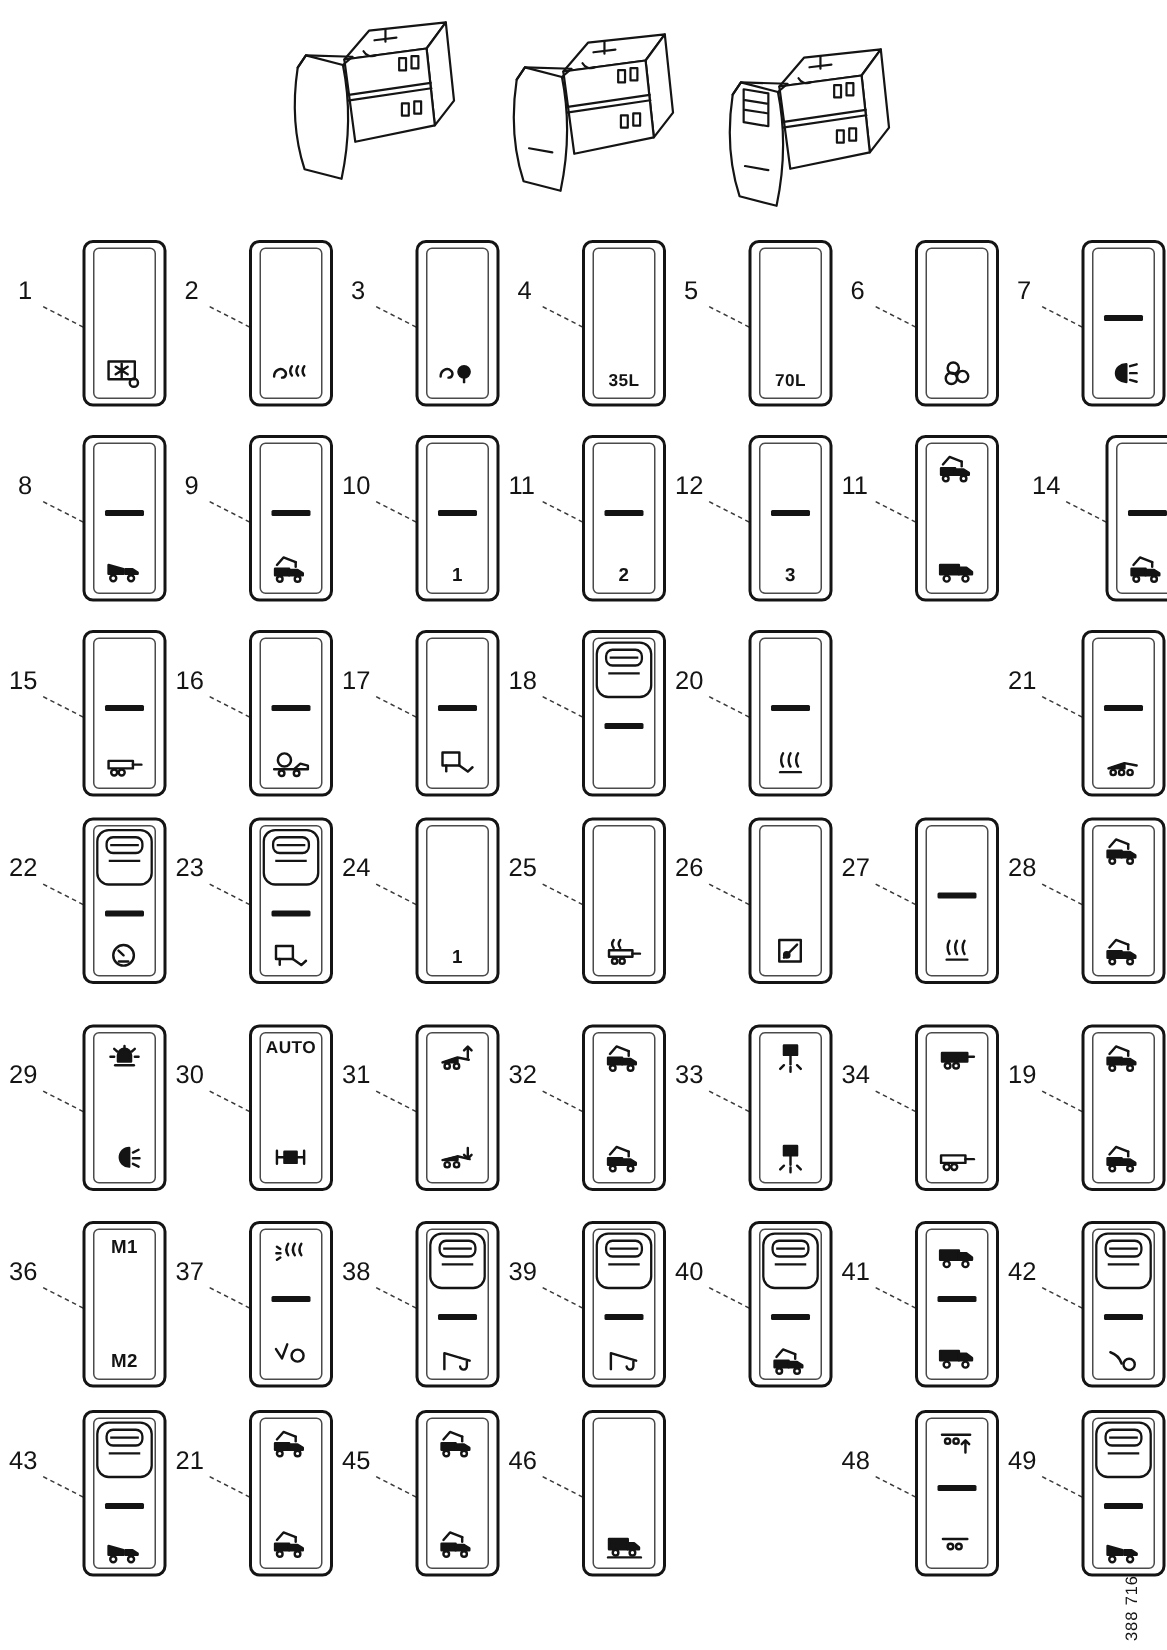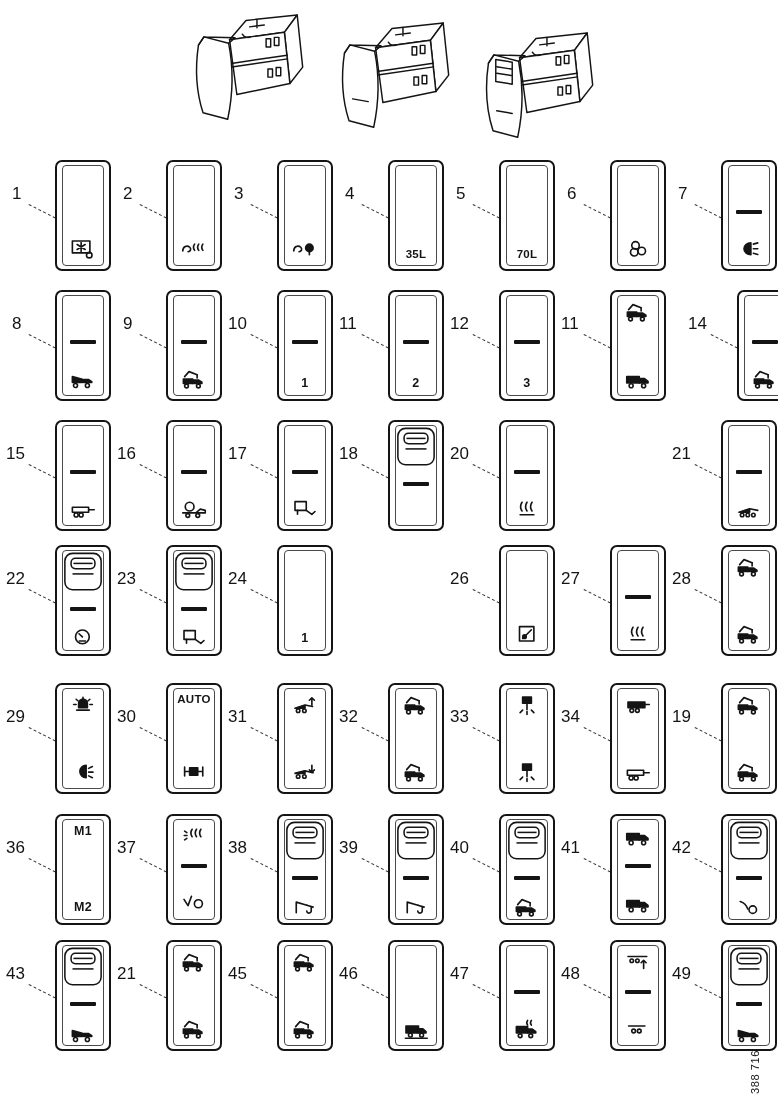--- a/index.html
+++ b/index.html
@@ -502,20 +502,38 @@
         <div class="cell" style="left: 224px;">
           <span class="num" style="left:4px">24</span>
           <span class="leader"></span>
           <div class="sw">
             <div class="bezel"></div>
             <div class="slot bot">
               <span class="sw-text big">1</span>
             </div>
           </div>
         </div>
+        <div class="cell" style="left: 335px;">
+          <span class="num" style="left:4px">25</span>
+          <span class="leader"></span>
+          <div class="sw">
+            <div class="bezel"></div>
+            <div class="slot bot">
+              <svg class="ic" viewBox="0 0 24 18">
+                <g fill="none" stroke="#141414" stroke-width="1.3" stroke-linecap="round" stroke-linejoin="round">
+                  <path d="M6.5 3.5c-1 1.3-1 3 0 4.3M10 3.5c-1 1.3-1 3 0 4.3"></path>
+                  <rect x="4" y="9" width="12.5" height="3.5"></rect>
+                  <path d="M16.5 10.8h4"></path>
+                  <circle cx="7" cy="14.8" r="1.4"></circle>
+                  <circle cx="11" cy="14.8" r="1.4"></circle>
+                </g>
+              </svg>
+            </div>
+          </div>
+        </div>
         <div class="cell" style="left: 446px;">
           <span class="num" style="left:4px">26</span>
           <span class="leader"></span>
           <div class="sw">
             <div class="bezel"></div>
             <div class="slot bot">
               <svg class="ic" viewBox="0 0 24 18">
                 <g fill="none" stroke="#141414" stroke-width="1.3" stroke-linecap="round" stroke-linejoin="round">
                   <rect x="6" y="3.5" width="11.5" height="11.5"></rect>
                   <path d="M8.5 13L15.5 6"></path>
@@ -1043,41 +1061,20 @@
                   <rect x="4" y="7" width="10" height="5.5" fill="#141414"></rect>
                   <path d="M14 12.5V9.3h3.5L20 11.5v1z" fill="#141414"></path>
                   <circle cx="7.5" cy="14.3" r="1.5"></circle>
                   <circle cx="16.5" cy="14.3" r="1.5"></circle>
                   <path d="M3.5 16.8H21"></path>
                 </g>
               </svg>
             </div>
           </div>
         </div>
-        <div class="cell" style="left: 446px;">
-          <span class="num" style="left:4px">47</span>
-          <span class="leader"></span>
-          <div class="sw">
-            <div class="bezel"></div>
-            <div class="slot mid">
-              <span class="dash"></span>
-            </div>
-            <div class="slot bot">
-              <svg class="ic" viewBox="0 0 24 18">
-                <g fill="none" stroke="#141414" stroke-width="1.3" stroke-linecap="round" stroke-linejoin="round">
-                  <path d="M12.5 2.5c-.9 1.2-.9 2.6 0 3.8M15.5 2.5c-.9 1.2-.9 2.6 0 3.8"></path>
-                  <rect x="3.5" y="7.5" width="9" height="5" fill="#141414"></rect>
-                  <path d="M12.5 12.5V9.5h3.8l2.7 2v1z" fill="#141414"></path>
-                  <circle cx="6.5" cy="14.8" r="1.5"></circle>
-                  <circle cx="15" cy="14.8" r="1.5"></circle>
-                </g>
-              </svg>
-            </div>
-          </div>
-        </div>
         <div class="cell" style="left: 557px;">
           <span class="num" style="left:4px">48</span>
           <span class="leader"></span>
           <div class="sw">
             <div class="bezel"></div>
             <div class="slot top">
               <svg class="ic" viewBox="0 0 24 18">
                 <g fill="none" stroke="#141414" stroke-width="1.3" stroke-linecap="round" stroke-linejoin="round">
                   <path d="M4 5h15"></path>
                   <circle cx="7" cy="8.4" r="1.4"></circle>

